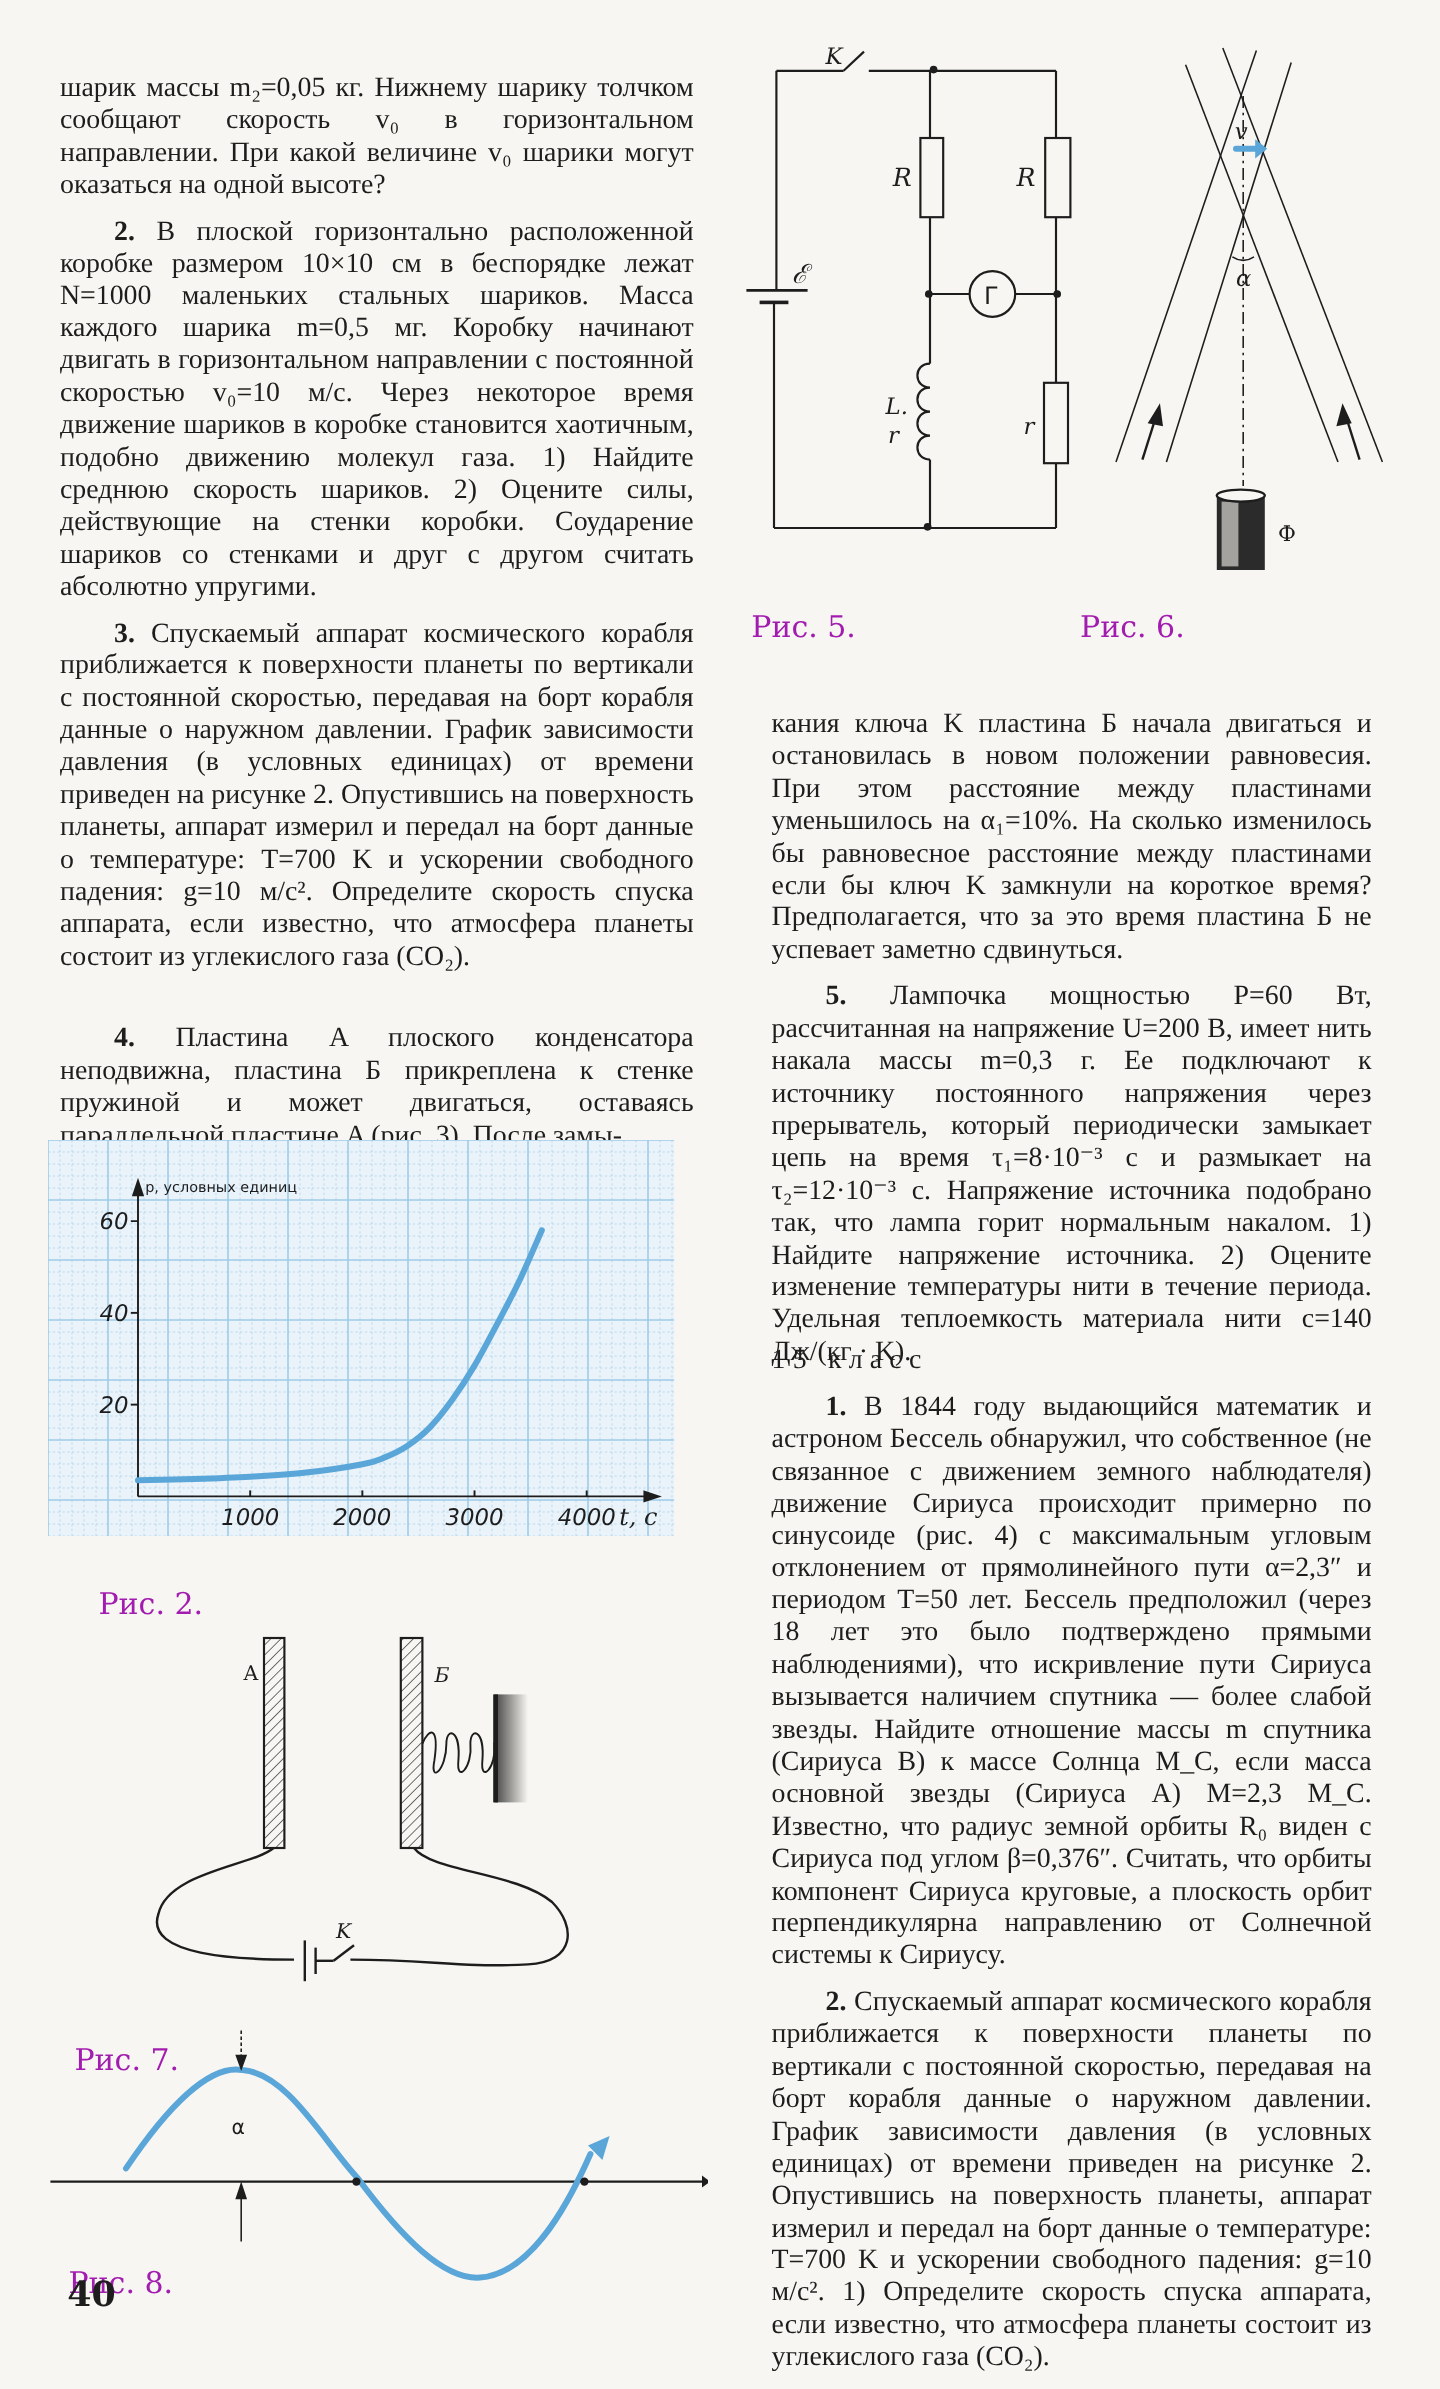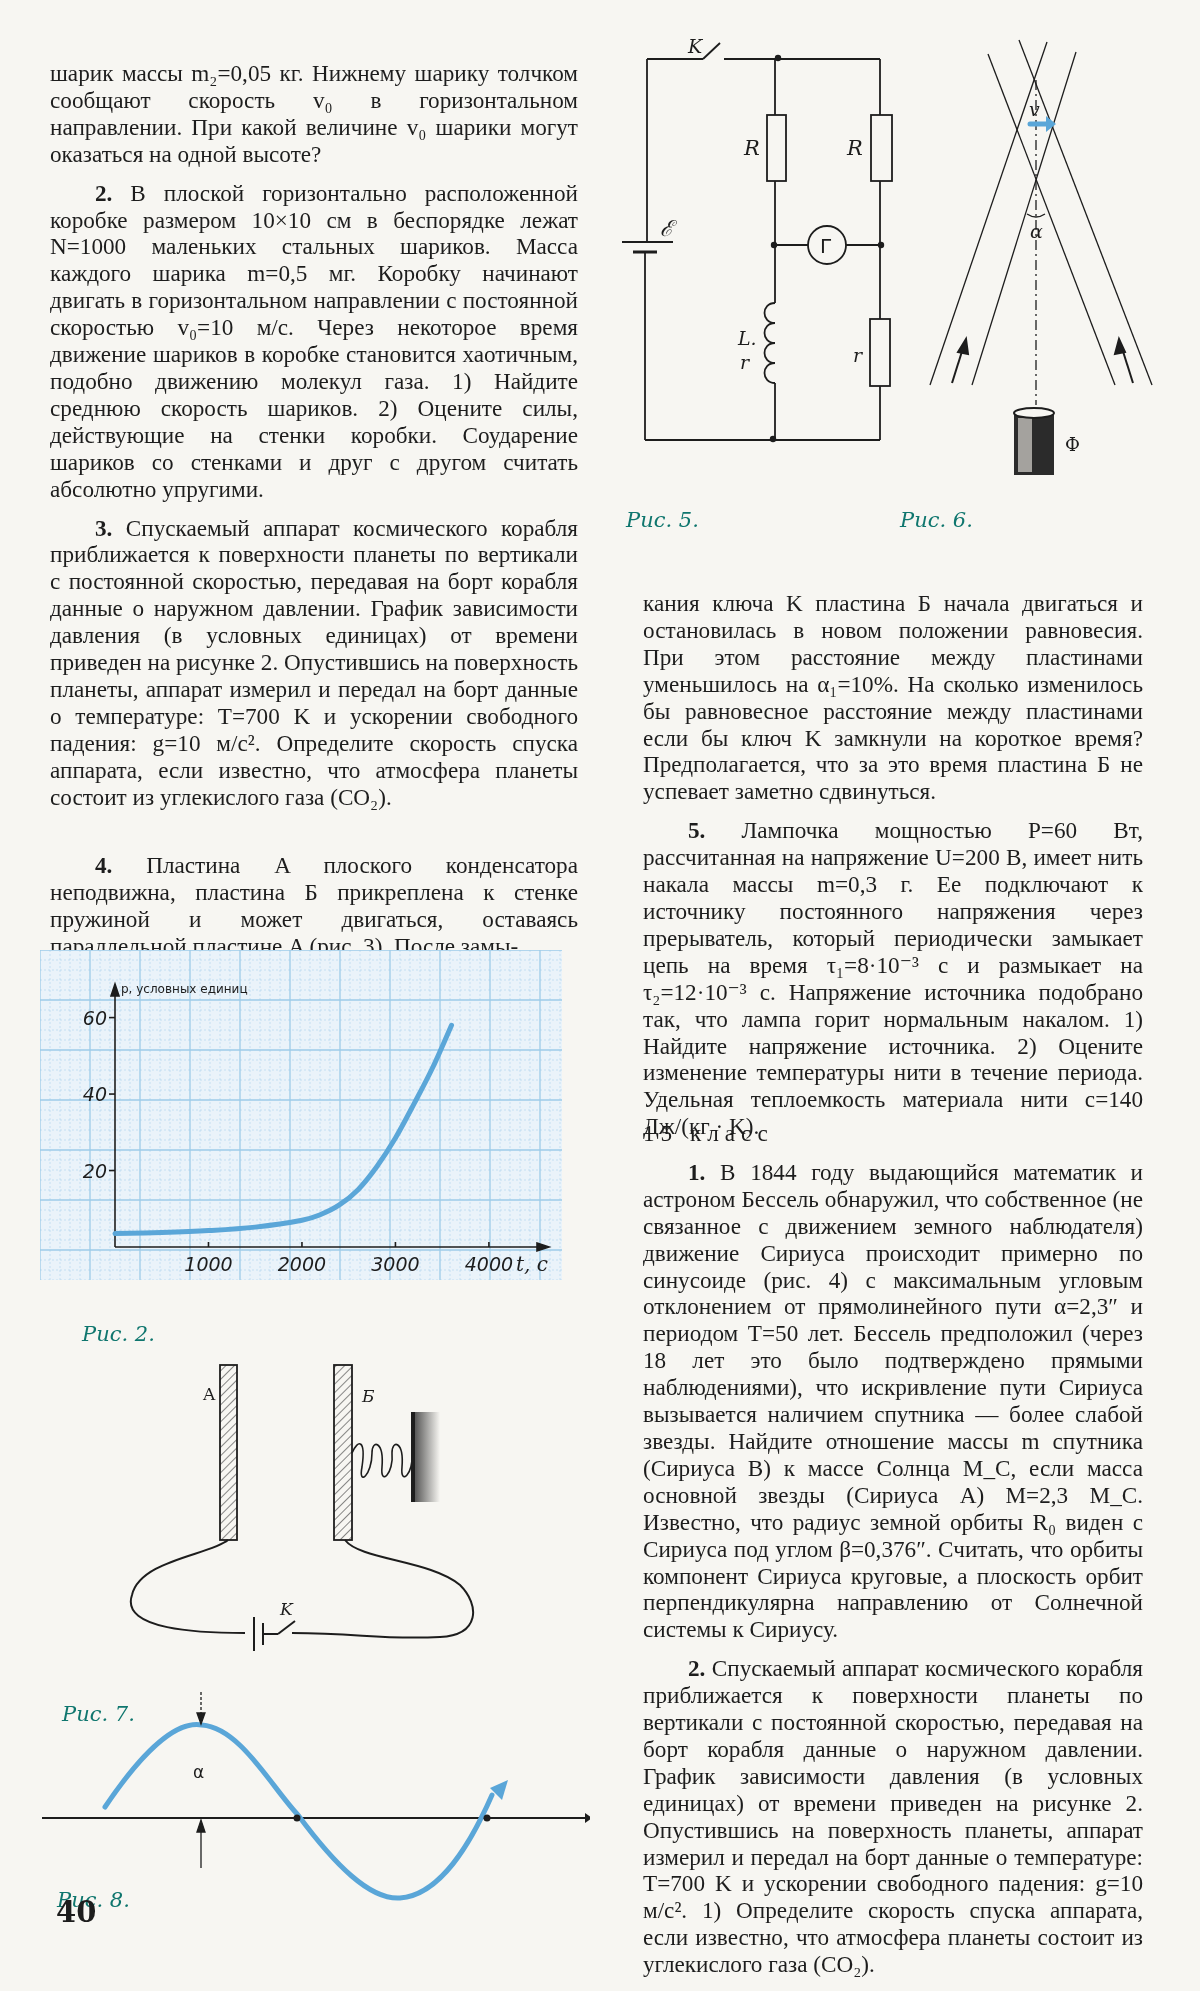--- a/index.html
+++ b/index.html
@@ -8,21 +8,21 @@
     background: #f7f6f2; color: #1d1d1d;
     font-family: "Liberation Serif", "DejaVu Serif", serif;
   }
   .col { position: absolute; font-size: 23.2px; line-height: 26.9px; text-align: justify; }
   .col p { margin: 12px; text-indent: 0; }
   .col p.ind { text-indent: 45px; }
   .col b { font-weight: bold; }
   #left-col { left: 38px; top: 48px; width: 552px; }
   #right-col-top { left: 631px; top: 578px; width: 524px; }
   #right-col-bottom { left: 631px; top: 1108px; width: 524px; }
-  .caption { position: absolute; font-style: italic; font-size: 21px; font-family: "DejaVu Serif", serif; color: #0f766e; }
+  .caption { position: absolute; font-size: 25px; font-family: "DejaVu Serif", serif; color: #a21caf; }
   .spacer { height: 18px; }
   .class-heading { letter-spacing: 6px; margin-left: 18px; }
   .fig { position: absolute; }
   .pagenum { position: absolute; left: 56px; top: 1895px; font-size: 29px; font-weight: bold; font-family: "DejaVu Serif", serif; }
   .ax-label { font-family: "DejaVu Sans", sans-serif; }
 </style>
 </head>
 <body>
 
 <div class="col" id="left-col">

